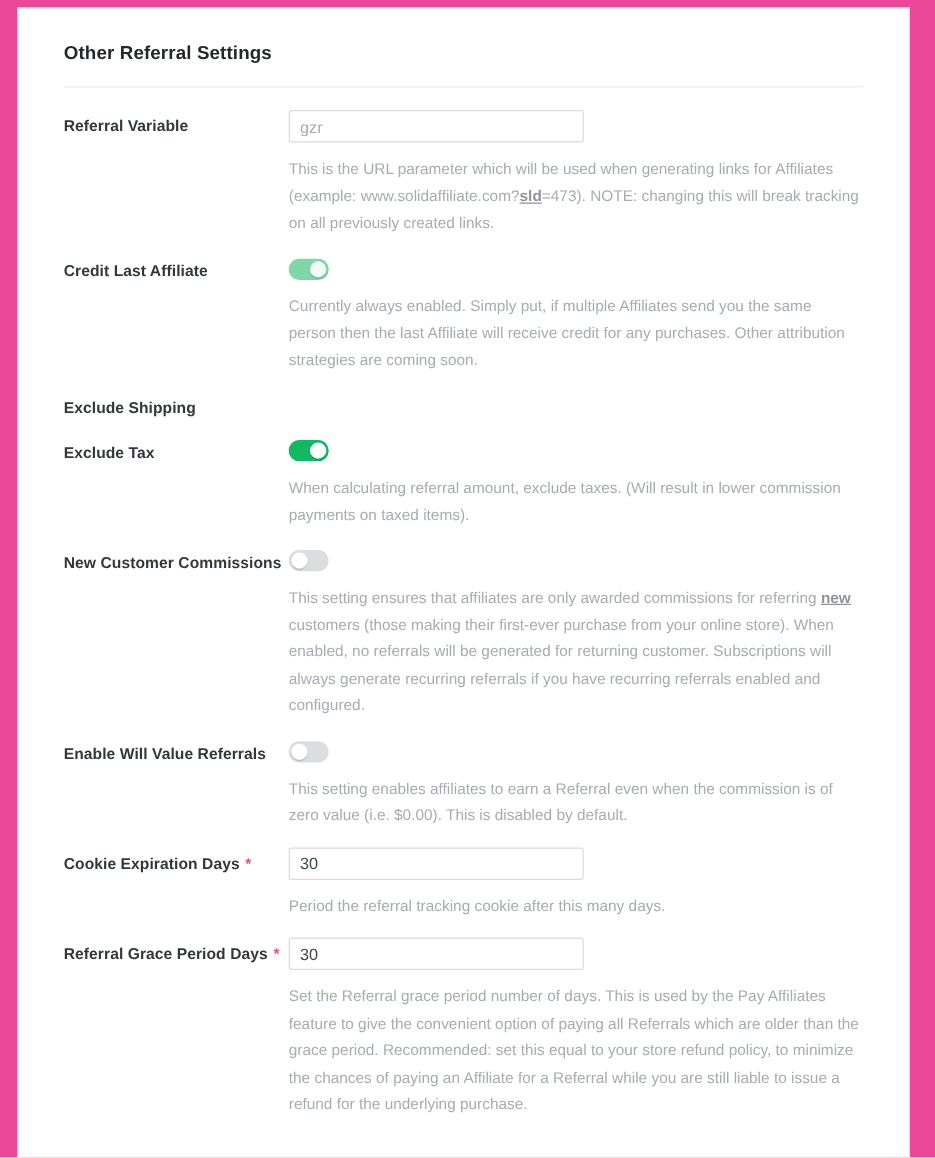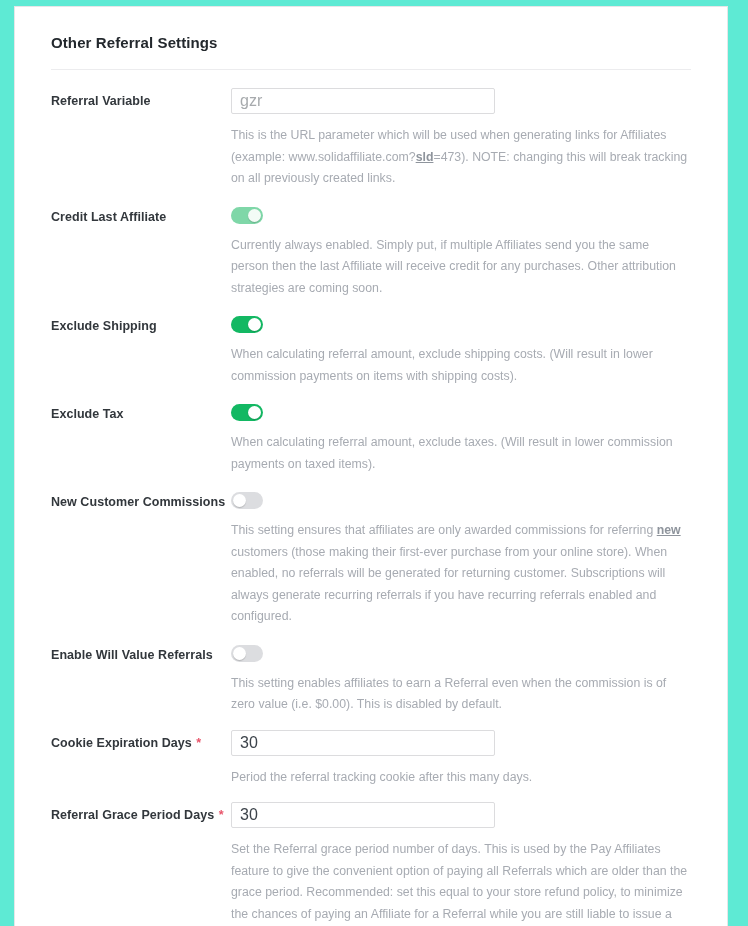--- a/index.html
+++ b/index.html
@@ -6,21 +6,21 @@
   html, body {
     margin: 0; padding: 0;
     width: 748px; height: 926px;
     background: #f1f1f1;
     font-family: "Liberation Sans", sans-serif;
     -webkit-font-smoothing: antialiased;
   }
   .page {
     position: relative;
     width: 748px; height: 926px;
-    background: #5eead4;
+    background: #ec4899;
     overflow: hidden;
   }
   .card {
     position: absolute;
     left: 14px; top: 6px;
     width: 714px;
     min-height: 930px;
     background: #ffffff;
     border: 1px solid #e6e6e8;
     border-bottom: none;
@@ -57,25 +57,25 @@
     color: #32373c;
     line-height: 17px;
     letter-spacing: .05px;
   }
   .req { color: #e8546a; font-weight: bold; padding-left: 1px; }
 
   .row-field { flex: 1 1 auto; min-width: 0; padding-right: 16px; }
 
   input.text-input {
     display: block;
-    width: 264px;
+    width: 236px;
     height: 26px;
     padding: 3px 8px;
     font-family: "Liberation Sans", sans-serif;
-    font-size: 16px;
+    font-size: 13px;
     color: #3c434a;
     background: #fff;
     border: 1px solid #dcdcde;
     border-radius: 2px;
     outline: none;
   }
   input.text-input::placeholder { color: #a7aaad; opacity: 1; }
 
   .desc {
     margin: 11px 0 0 0;
@@ -132,26 +132,20 @@
             <div class="row-label"><span>Credit Last Affiliate</span></div>
             <div class="row-field">
               <span class="toggle on-muted">
                 <span class="knob"></span>
               </span>
               <p class="desc"><span>Currently always enabled. Simply put, if multiple Affiliates send you the same person then the last Affiliate will receive credit for any purchases. Other attribution strategies are coming soon.</span></p>
             </div>
           </div>
           <div class="row">
             <div class="row-label"><span>Exclude Shipping</span></div>
-            <div class="row-field">
-              <span class="toggle on">
-                <span class="knob"></span>
-              </span>
-              <p class="desc"><span>When calculating referral amount, exclude shipping costs. (Will result in lower commission payments on items with shipping costs).</span></p>
-            </div>
           </div>
           <div class="row">
             <div class="row-label"><span>Exclude Tax</span></div>
             <div class="row-field">
               <span class="toggle on">
                 <span class="knob"></span>
               </span>
               <p class="desc"><span>When calculating referral amount, exclude taxes. (Will result in lower commission payments on taxed items).</span></p>
             </div>
           </div>

